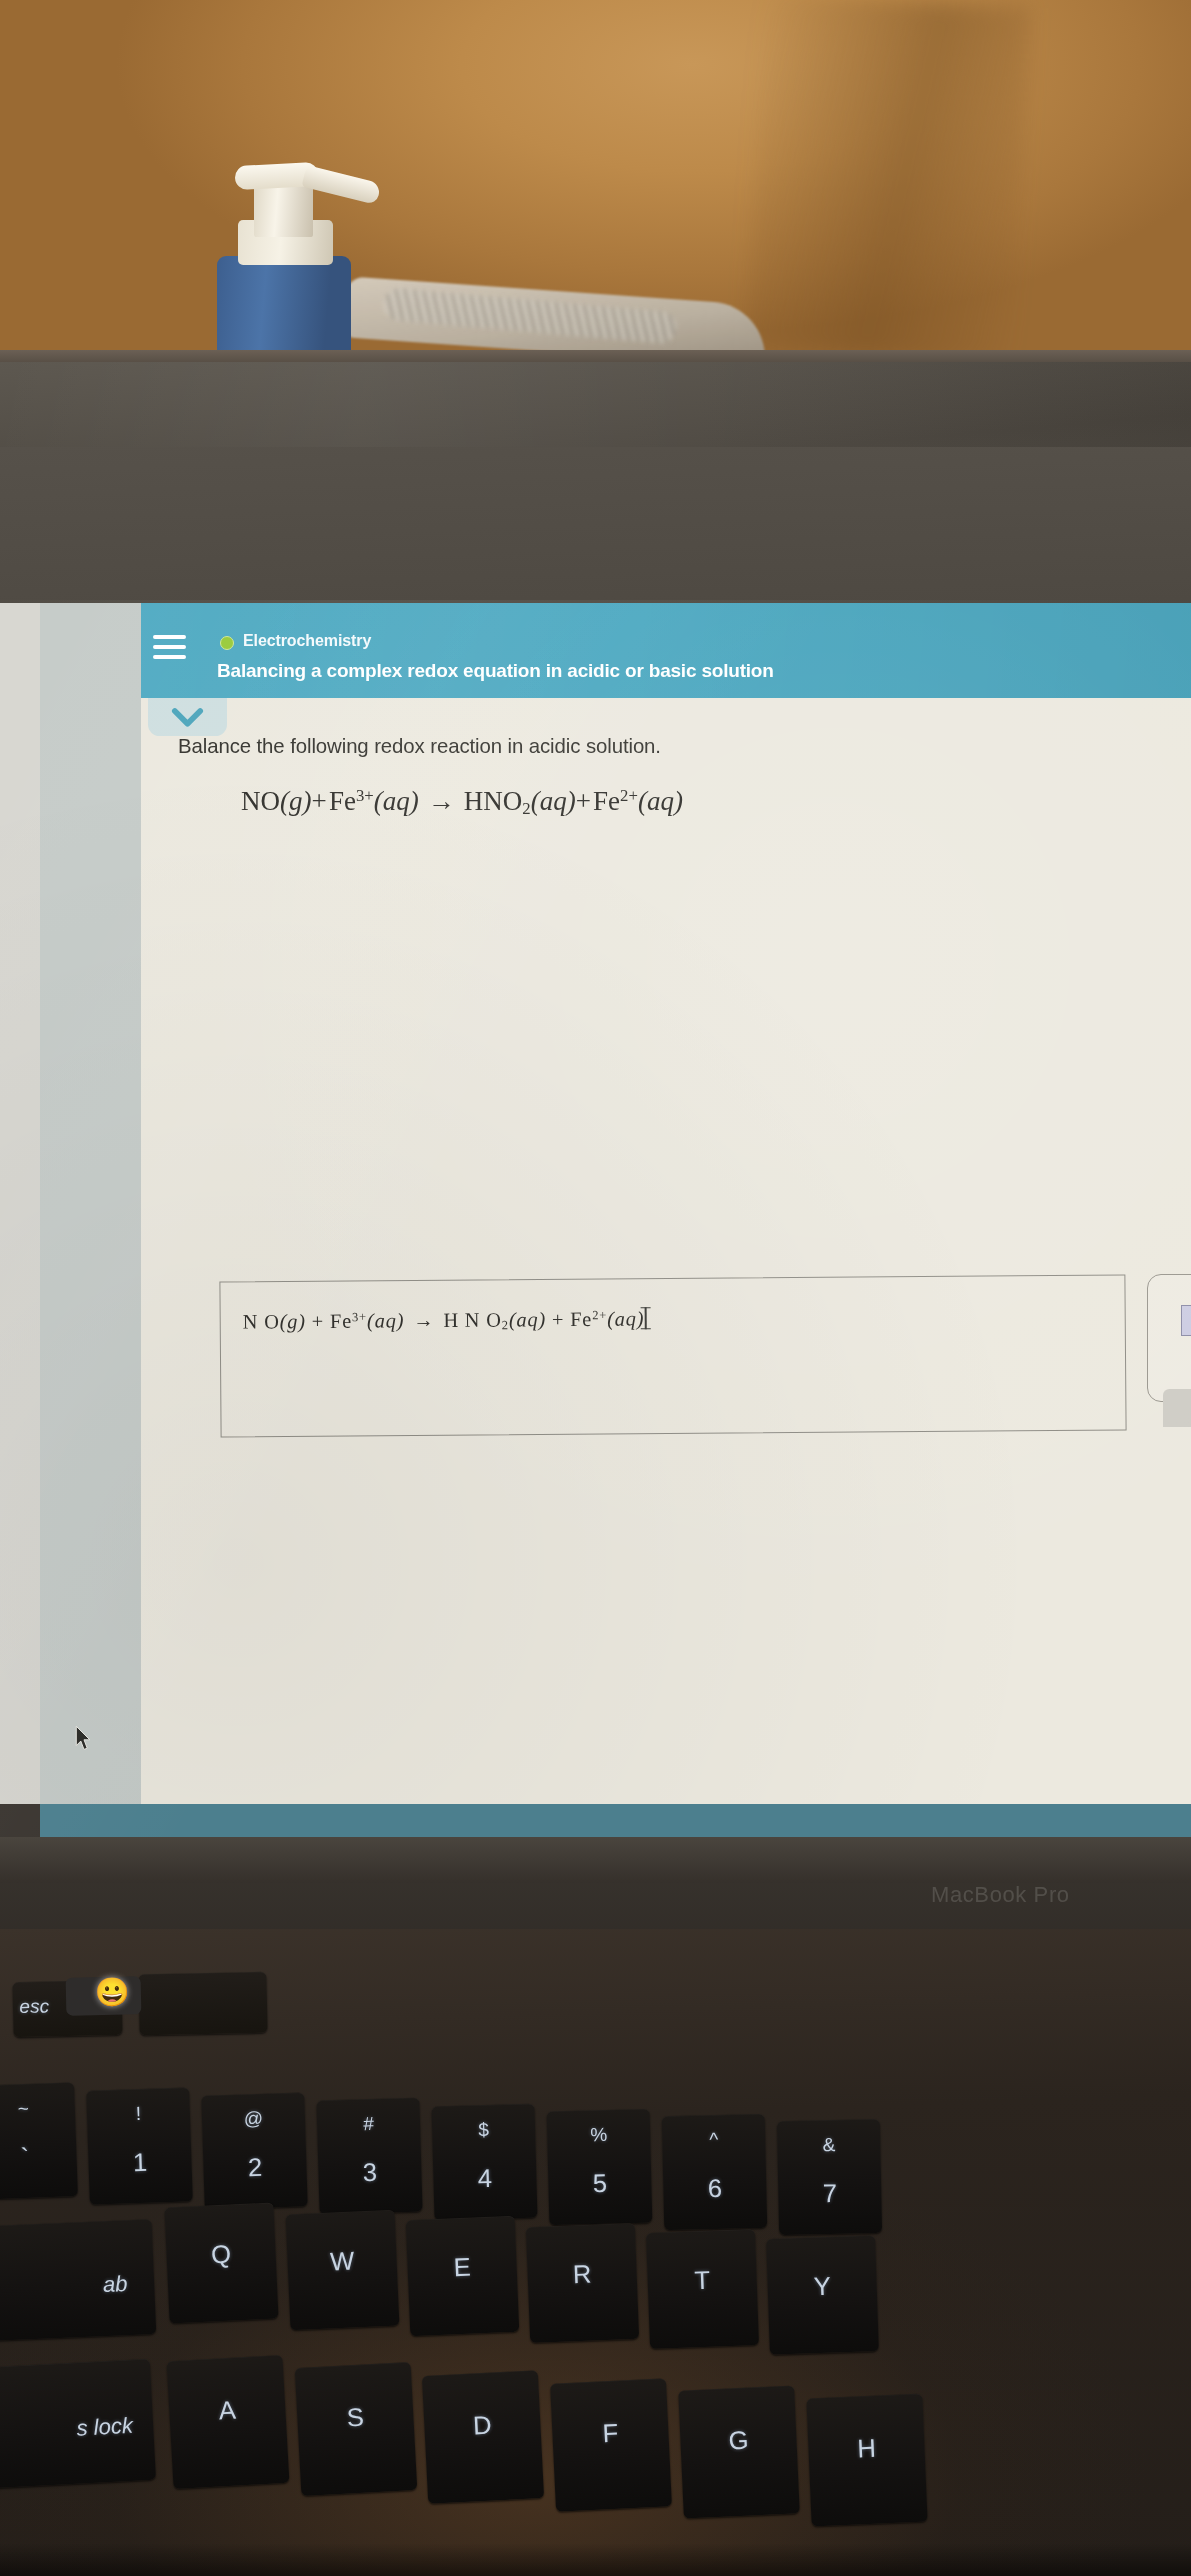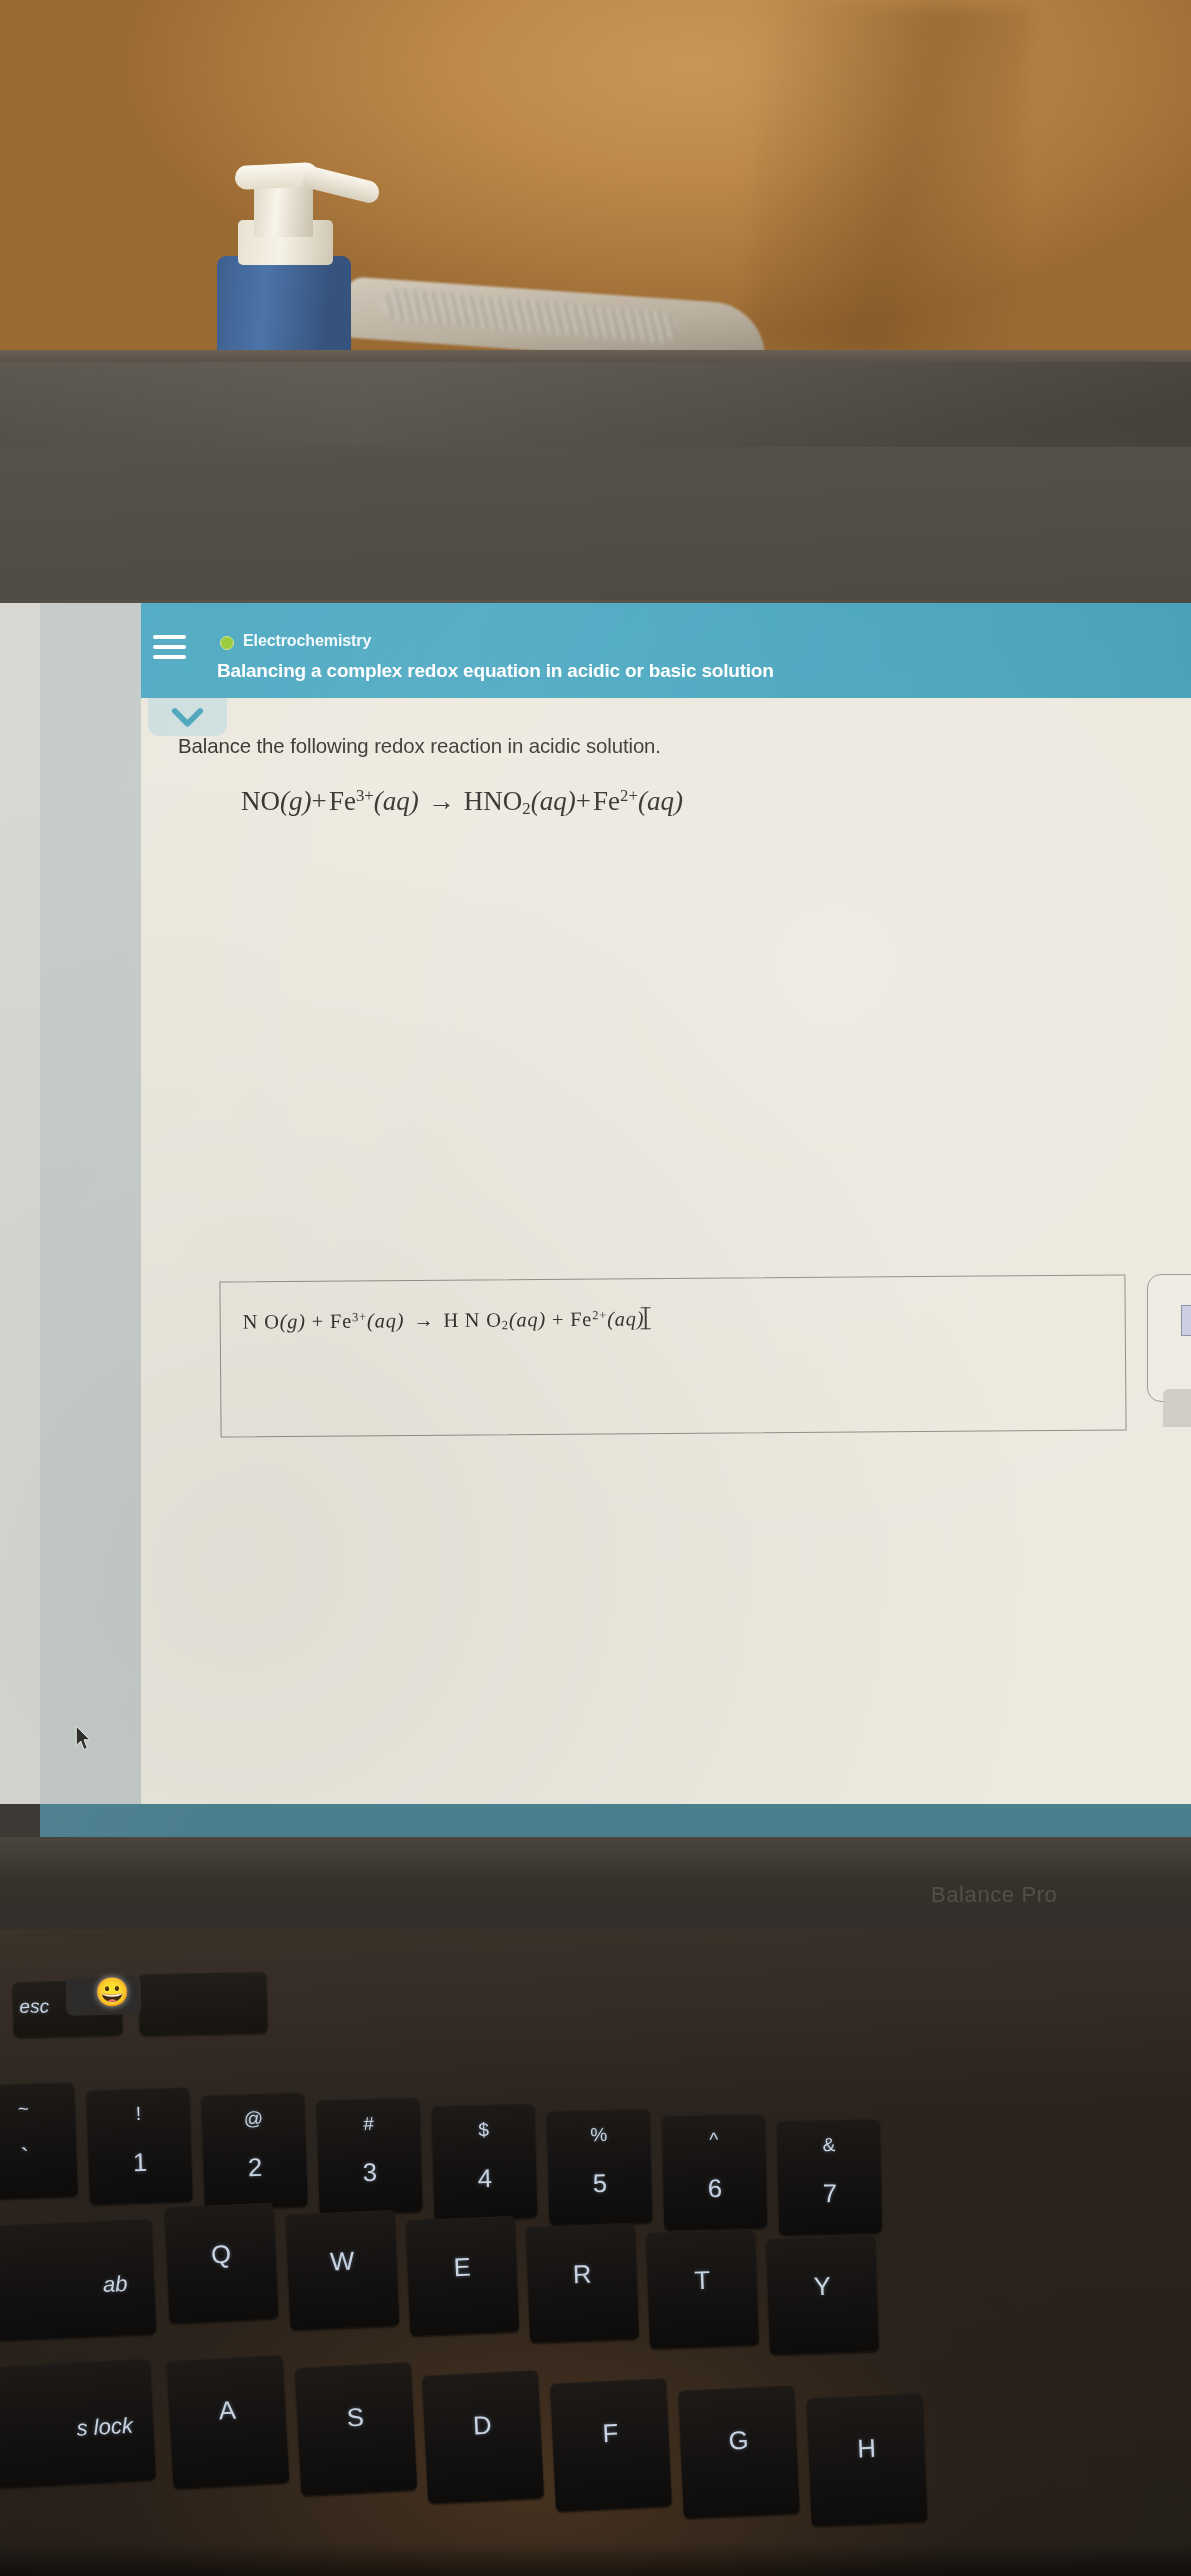--- a/index.html
+++ b/index.html
@@ -479,21 +479,21 @@
 
     <div class="page-grain"></div>
   </div>
 
   <div class="page-bottom-band"></div>
   <div class="page-bottom-band2"></div>
   <div class="glare"></div>
 
   <div class="base"></div>
   <div class="base-hinge"></div>
-  <div class="macbook-label">Balance Pro</div>
+  <div class="macbook-label">MacBook Pro</div>
   <div class="base-inner"></div>
   <div class="kb-warm"></div>
 
   <div class="key esc-key fn">
     <span class="lbl">esc</span>
   </div>
   <div class="key touchbar-key fn"></div>
   <div class="emoji-chip"></div>
   <div class="emoji-face">😀</div>
 

